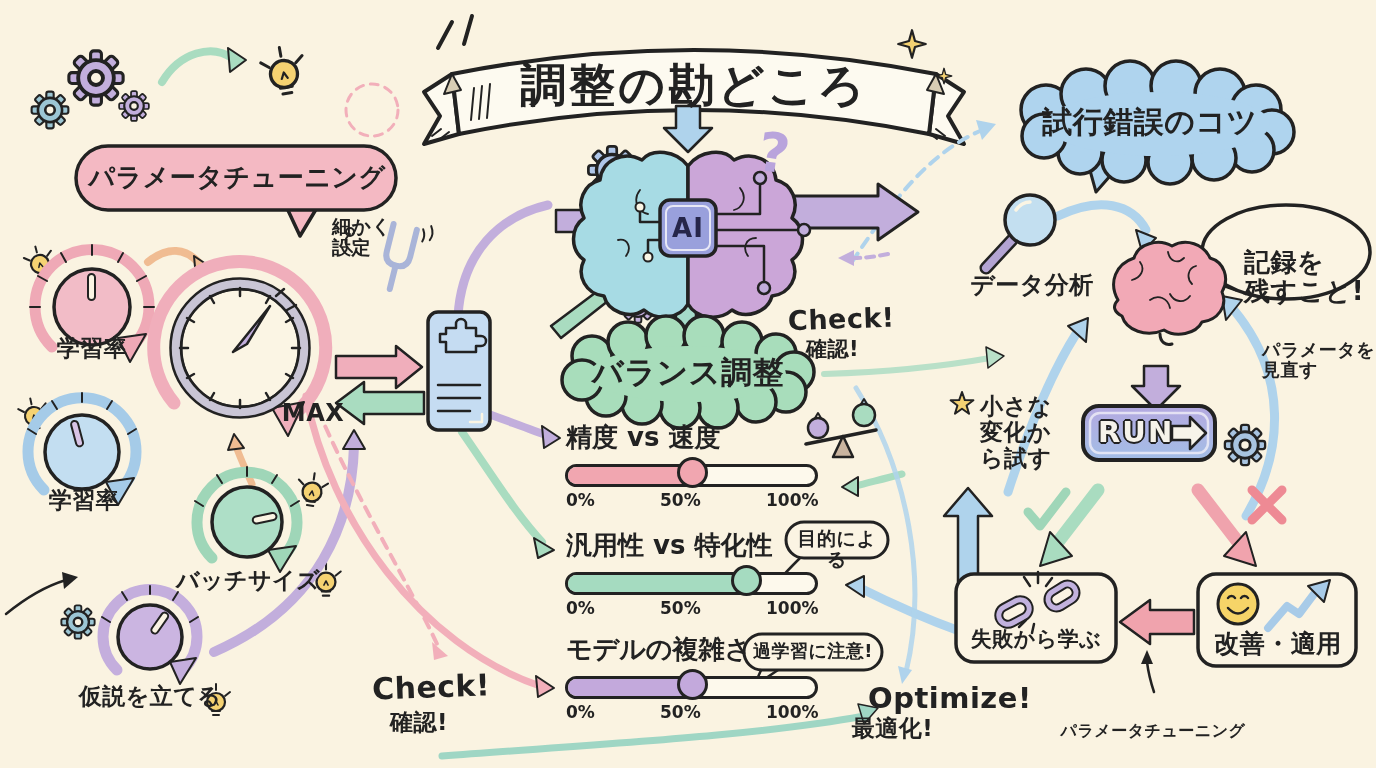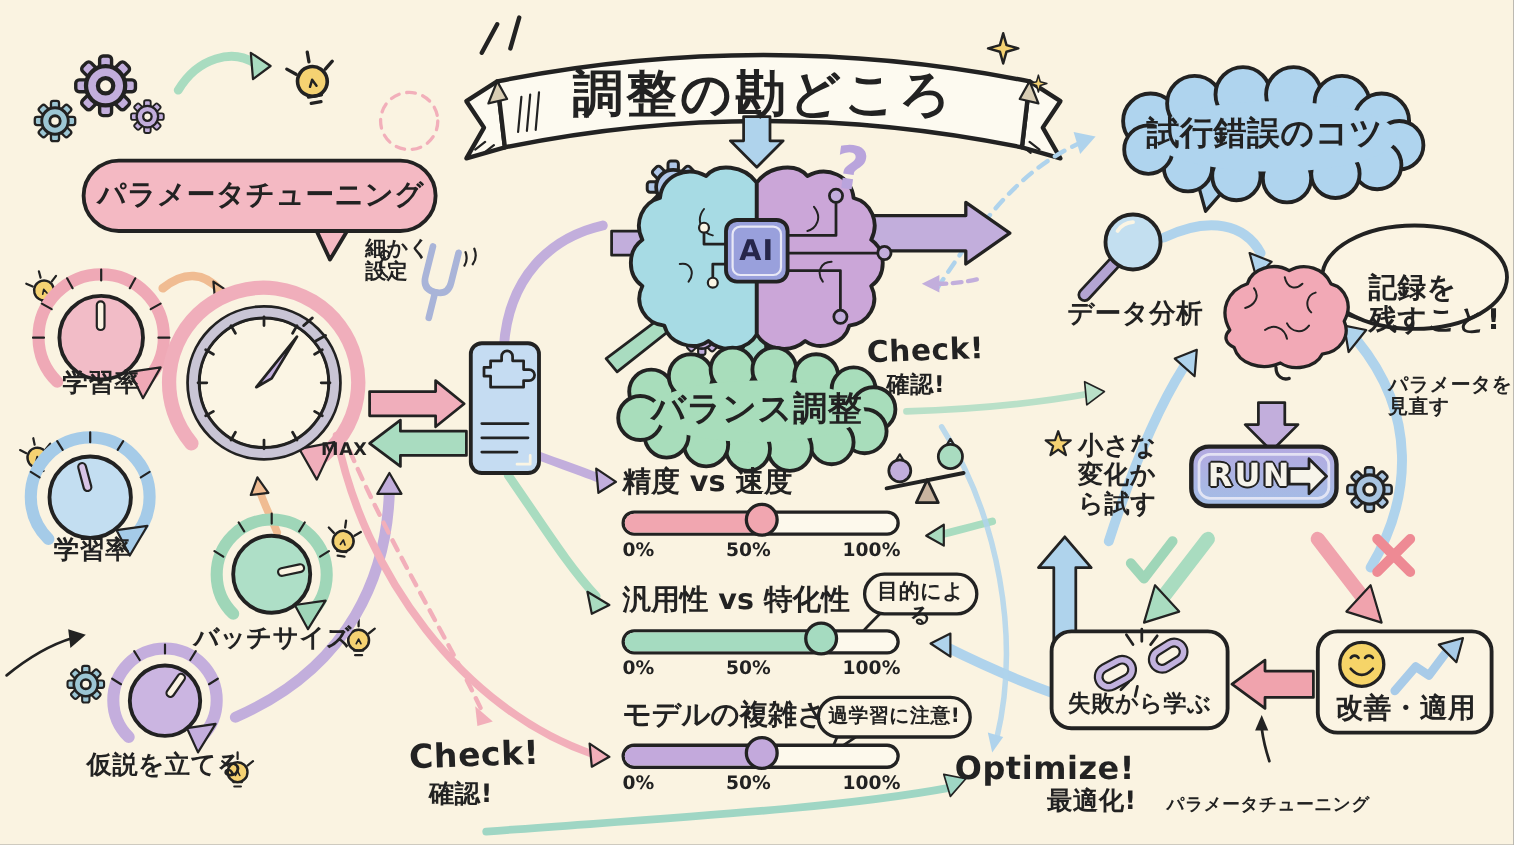--- a/index.html
+++ b/index.html
@@ -351,21 +351,21 @@
 <div class="t c" style="left:82px;top:163px;width:310px;font-size:26px;font-weight:800;">パラメータチューニング</div>
 
 <div class="t" style="left:332px;top:216px;width:86px;font-size:19px;">細かく
 設定</div>
 
 <div class="t c" style="left:32px;top:336px;width:120px;font-size:23px;">学習率</div>
 <div class="t c" style="left:24px;top:488px;width:120px;font-size:23px;">学習率</div>
 <div class="t c" style="left:170px;top:568px;width:156px;font-size:23px;">バッチサイズ</div>
 <div class="t c" style="left:72px;top:684px;width:156px;font-size:23px;">仮説を立てる</div>
 
-<div class="t c" style="left:278px;top:400px;width:70px;font-size:16px;font-weight:800;">MAX</div>
+<div class="t c" style="left:278px;top:400px;width:70px;font-size:24px;font-weight:800;">MAX</div>
 
 <div class="t c" style="left:659px;top:200px;width:58px;font-size:26px;font-weight:800;line-height:56px;color:#26264A;letter-spacing:1px;">AI</div>
 
 <div class="t c" style="left:744px;top:124px;width:60px;font-size:54px;font-weight:800;color:#B9A4DC;transform:rotate(8deg);">?</div>
 
 <div class="t c" style="left:586px;top:355px;width:204px;font-size:31px;font-weight:800;">バランス調整</div>
 
 <div class="t" style="left:788px;top:304px;width:130px;font-size:27px;transform:rotate(-2deg);">Check!</div>
 <div class="t" style="left:806px;top:338px;width:110px;font-size:21px;">確認!</div>
 
@@ -422,17 +422,17 @@
 ら試す</div>
 
 <div class="t runtext" style="left:1098px;top:416px;width:80px;font-size:29px;font-weight:800;">RUN</div>
 
 
 <div class="t c" style="left:960px;top:628px;width:152px;font-size:21px;">失敗から学ぶ</div>
 
 <div class="t c" style="left:868px;top:682px;width:145px;font-size:29px;">Optimize!</div>
 
 <div class="t c" style="left:1202px;top:630px;width:152px;font-size:25px;font-weight:800;">改善・適用</div>
-<div class="t c" style="left:920px;top:716px;width:145px;font-size:23px;">最適化!</div>
+<div class="t c" style="left:820px;top:716px;width:145px;font-size:23px;">最適化!</div>
 
 <div class="t c" style="left:1053px;top:722px;width:200px;font-size:16px;">パラメータチューニング</div>
 
 </div>
 
 </body></html>

